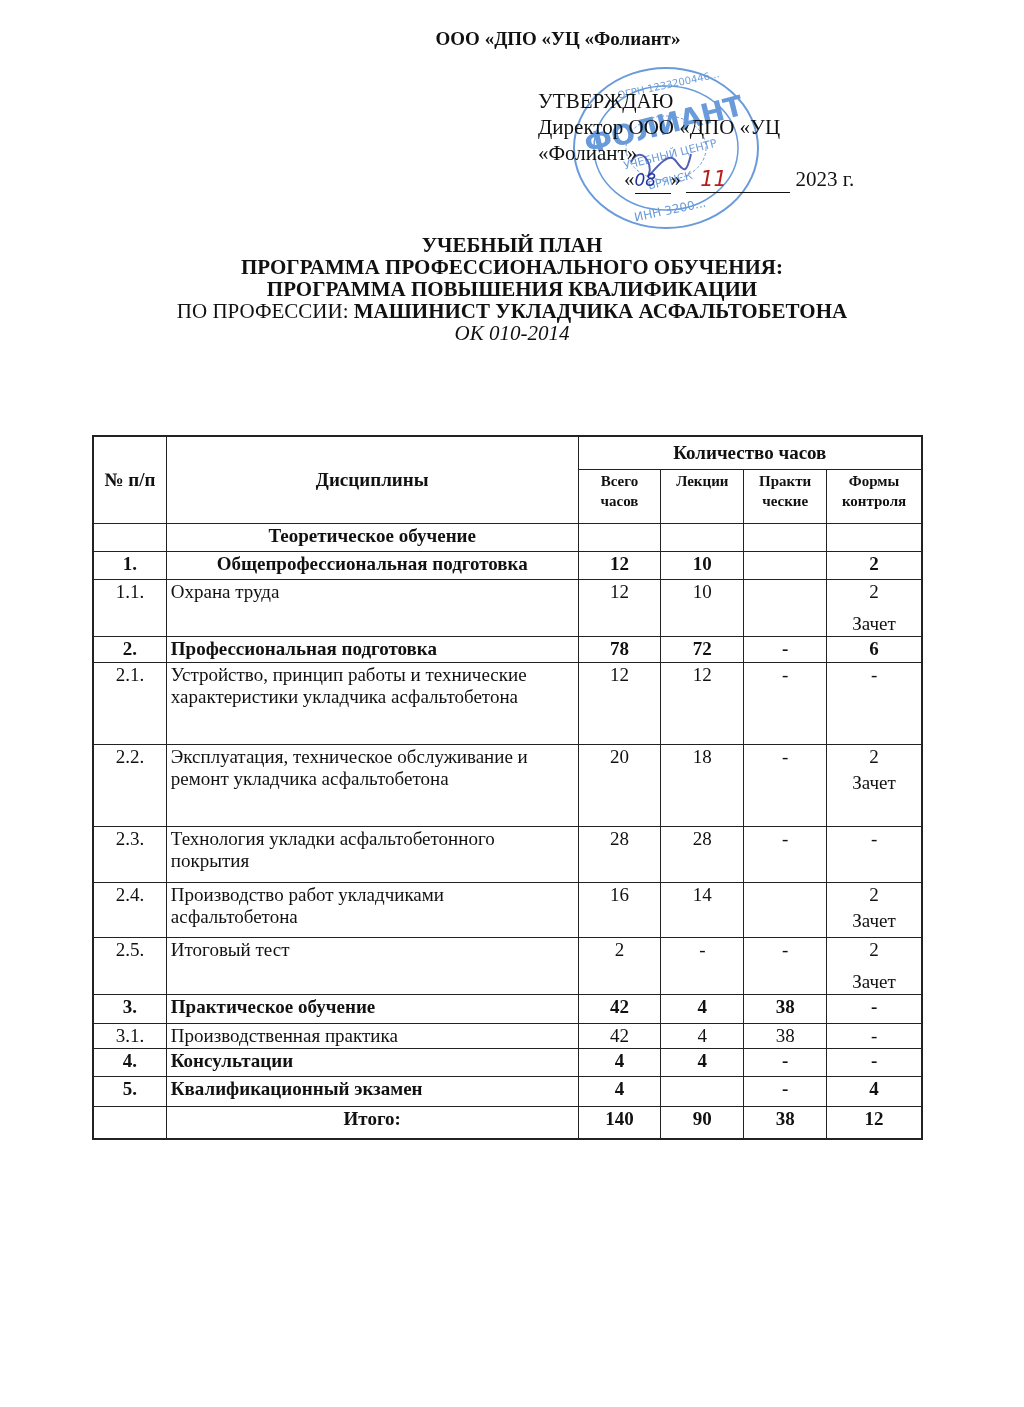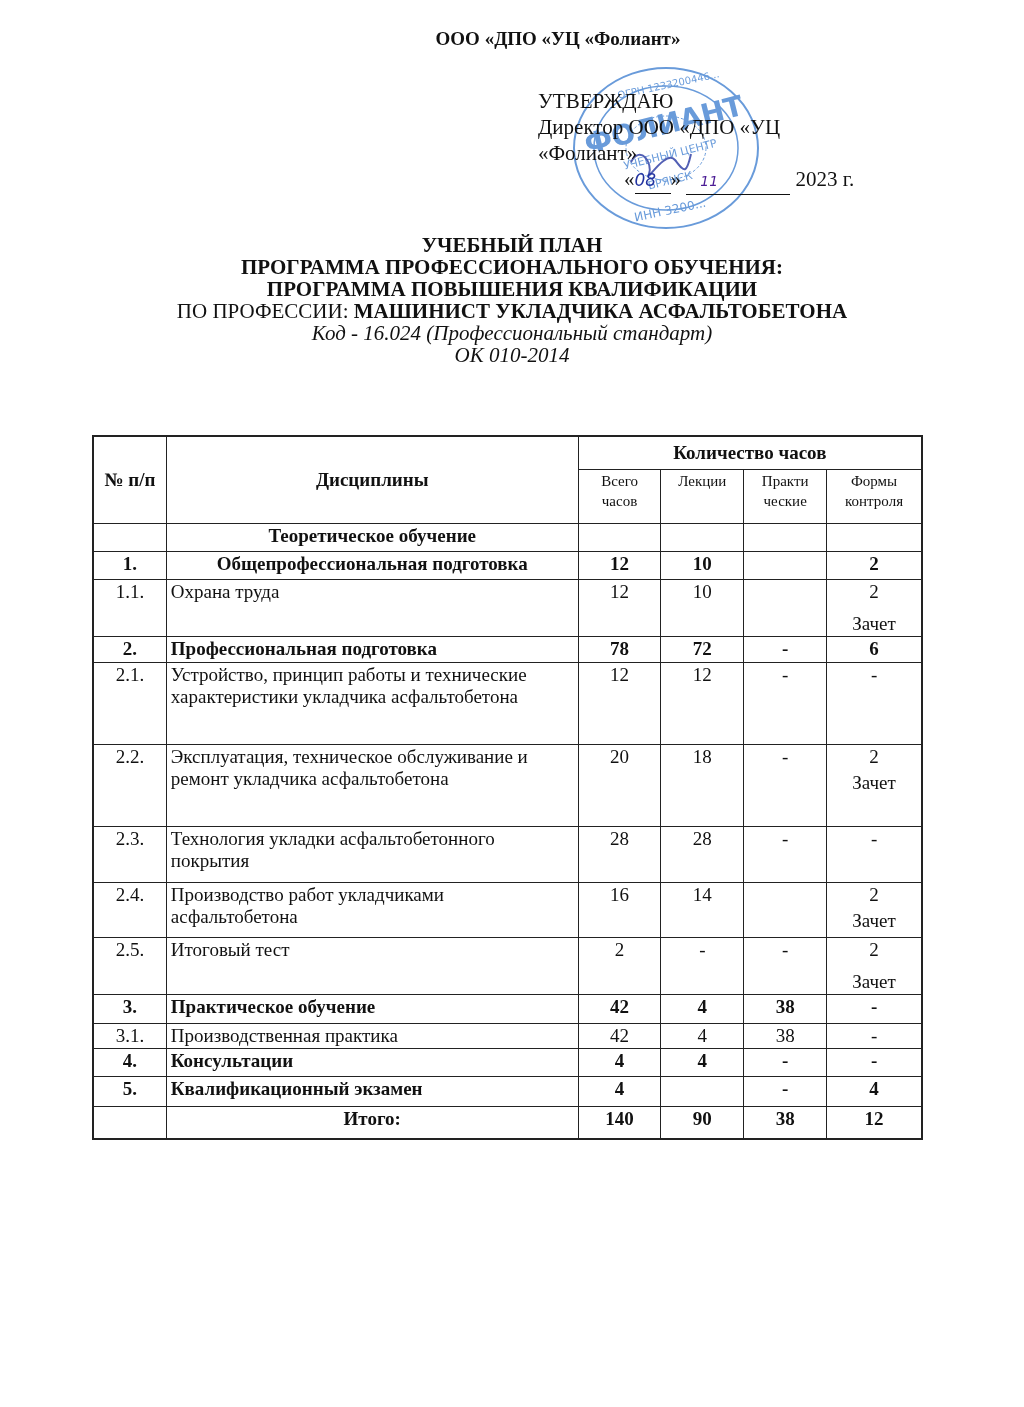--- a/index.html
+++ b/index.html
@@ -19,21 +19,21 @@
     position: absolute; left: 538px; top: 88px; width: 400px;
     font-size: 21px; line-height: 26px;
   }
   .approve .line { white-space: nowrap; }
   .sig-line {
     display: inline-block; width: 222px; border-bottom: 1px solid #111;
     height: 20px; vertical-align: baseline; margin-right: 2px;
   }
   .date-quote { display:inline-block; margin-left: 86px; }
   .date-day { display:inline-block; width: 36px; border-bottom:1px solid #111; color:#2233a0; font-family:"DejaVu Sans", sans-serif; font-size:17px; font-style: italic;}
-  .date-month { display:inline-block; width: 104px; border-bottom:1px solid #111; text-align:left; padding-left: 14px; box-sizing:border-box; color:#4c1d95; font-family:"DejaVu Sans", sans-serif; font-style: italic; font-size: 14px;}
+  .date-month { display:inline-block; width: 104px; border-bottom:1px solid #111; text-align:left; padding-left: 14px; box-sizing:border-box; color:#b91c1c; font-family:"DejaVu Sans", sans-serif; font-style: italic; font-size: 21px;}
   .stamp {
     position: absolute; left: 571px; top: 64px; width: 190px; height: 168px;
     pointer-events: none; opacity: 0.78;
   }
   .title-block {
     position: absolute; top: 234px; left: 0; width: 1024px; text-align: center;
     font-size: 21px; line-height: 22px;
   }
   .title-block .b { font-weight: bold; }
   .title-block .i { font-style: italic; }
@@ -44,21 +44,21 @@
   }
   table.plan td, table.plan th {
     border: 1.5px solid #222; padding: 1px 4px; vertical-align: top;
   }
   table.plan { border: 2.5px solid #222; }
   th { font-weight: bold; }
   .c-num { width: 64px; text-align: center; }
   .c-disc { width: 404px; text-align: left; }
   .c-v { width: 74px; text-align: center; }
   .c-f { width: 86px; text-align: center; }
-  .hdr-small { font-weight: normal; font-size: 15px; line-height: 20px; }
+  .hdr-small { font-weight: bold; font-size: 15px; line-height: 20px; }
   .bold td { font-weight: bold; }
   .center { text-align: center !important; }
   .vmid { vertical-align: middle !important; }
 </style>
 </head>
 <body>
 
 <div class="org">ООО «ДПО «УЦ «Фолиант»</div>
 
 <svg class="stamp" viewBox="0 0 190 168">
@@ -82,21 +82,20 @@
     <span class="date-month">11</span>
     <span>2023 г.</span>
   </div>
 </div>
 
 <div class="title-block">
   <div class="b">УЧЕБНЫЙ ПЛАН</div>
   <div class="b">ПРОГРАММА ПРОФЕССИОНАЛЬНОГО ОБУЧЕНИЯ:</div>
   <div class="b">ПРОГРАММА ПОВЫШЕНИЯ КВАЛИФИКАЦИИ</div>
   <div><span>ПО ПРОФЕССИИ: </span><span class="b">МАШИНИСТ УКЛАДЧИКА АСФАЛЬТОБЕТОНА</span></div>
-  <div class="i">Код - 16.024 (Профессиональный стандарт)</div>
   <div class="i">ОК 010-2014</div>
 </div>
 
 <table class="plan">
   <thead>
     <tr style="height:33px">
       <th class="c-num vmid" rowspan="2" style="width:64px;">№ п/п</th>
       <th class="c-disc vmid center" rowspan="2">Дисциплины</th>
       <th colspan="4" class="center vmid">Количество часов</th>
     </tr>

